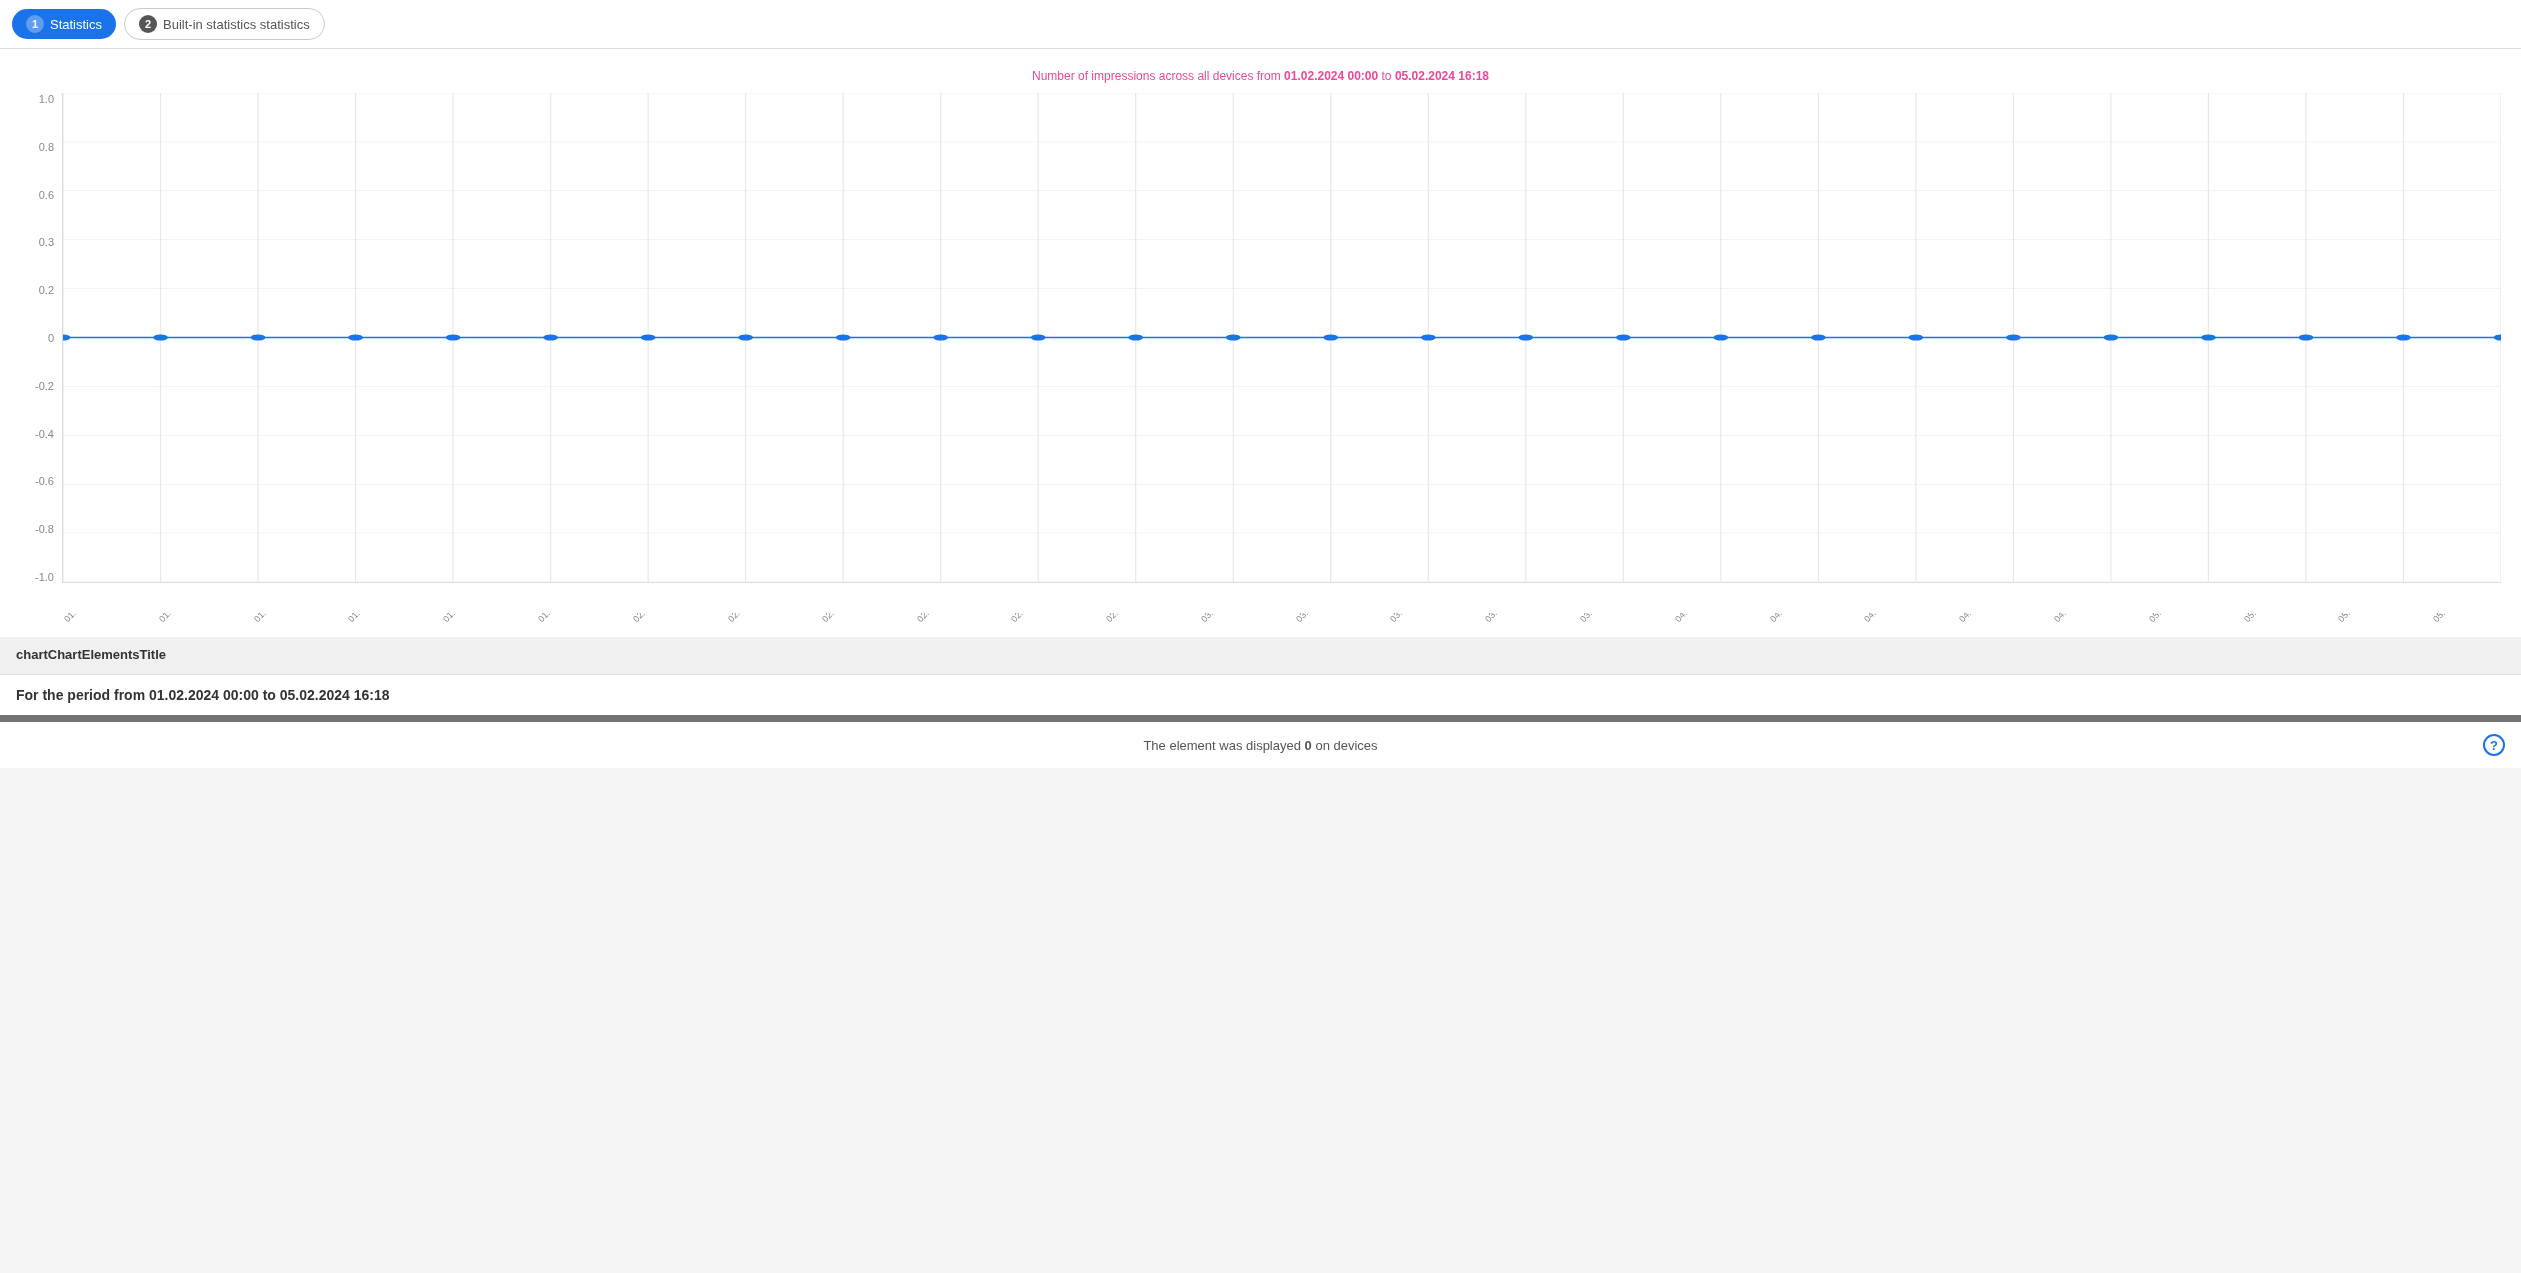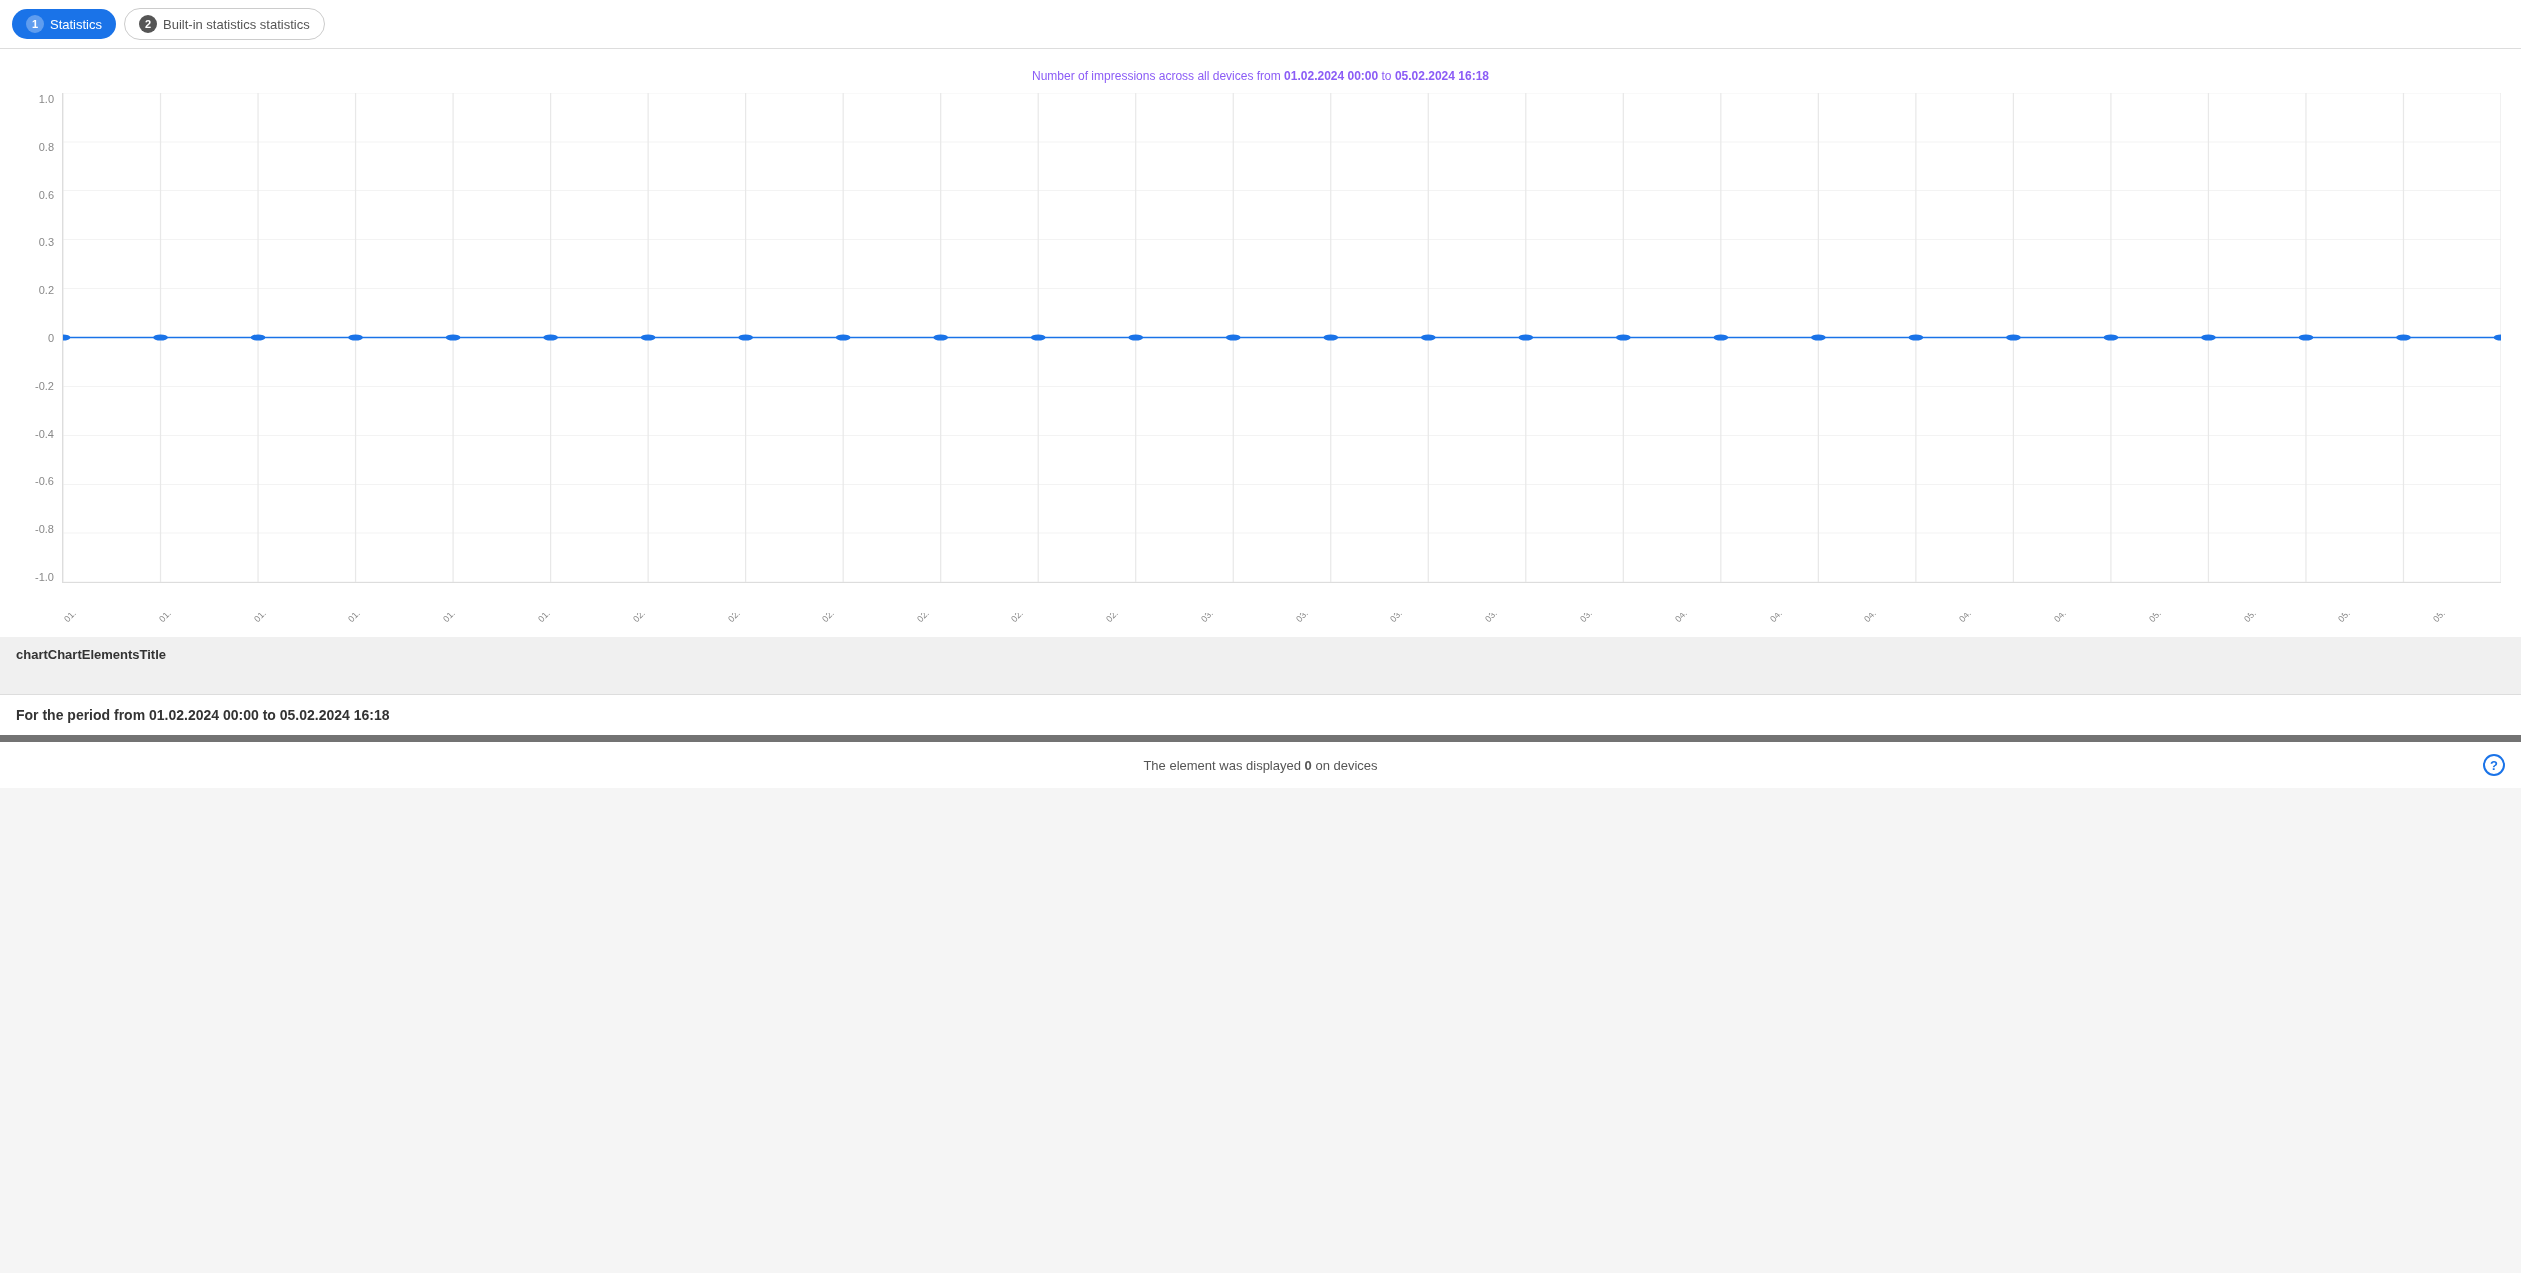--- a/index.html
+++ b/index.html
@@ -65,21 +65,21 @@
 
     .chart-section {
       background: #fff;
       padding: 20px 20px 10px 20px;
       margin-bottom: 0;
     }
 
     .chart-title {
       text-align: center;
       font-size: 12px;
-      color: #8b5cf6;
+      color: #ec4899;
       margin-bottom: 10px;
     }
 
     .chart-title strong {
       font-weight: bold;
     }
 
     .chart-container {
       position: relative;
       width: 100%;
@@ -115,21 +115,21 @@
 
     .bottom-section {
       background: #f0f0f0;
       padding: 10px 16px 8px 16px;
     }
 
     .chart-elements-title {
       font-size: 13px;
       font-weight: bold;
       color: #333;
-      margin-bottom: 24px;
+      margin-bottom: 4px;
     }
 
     .chart-element-item {
       font-size: 12px;
       color: #333;
       margin-bottom: 6px;
     }
 
     .period-section {
       background: #fff;

